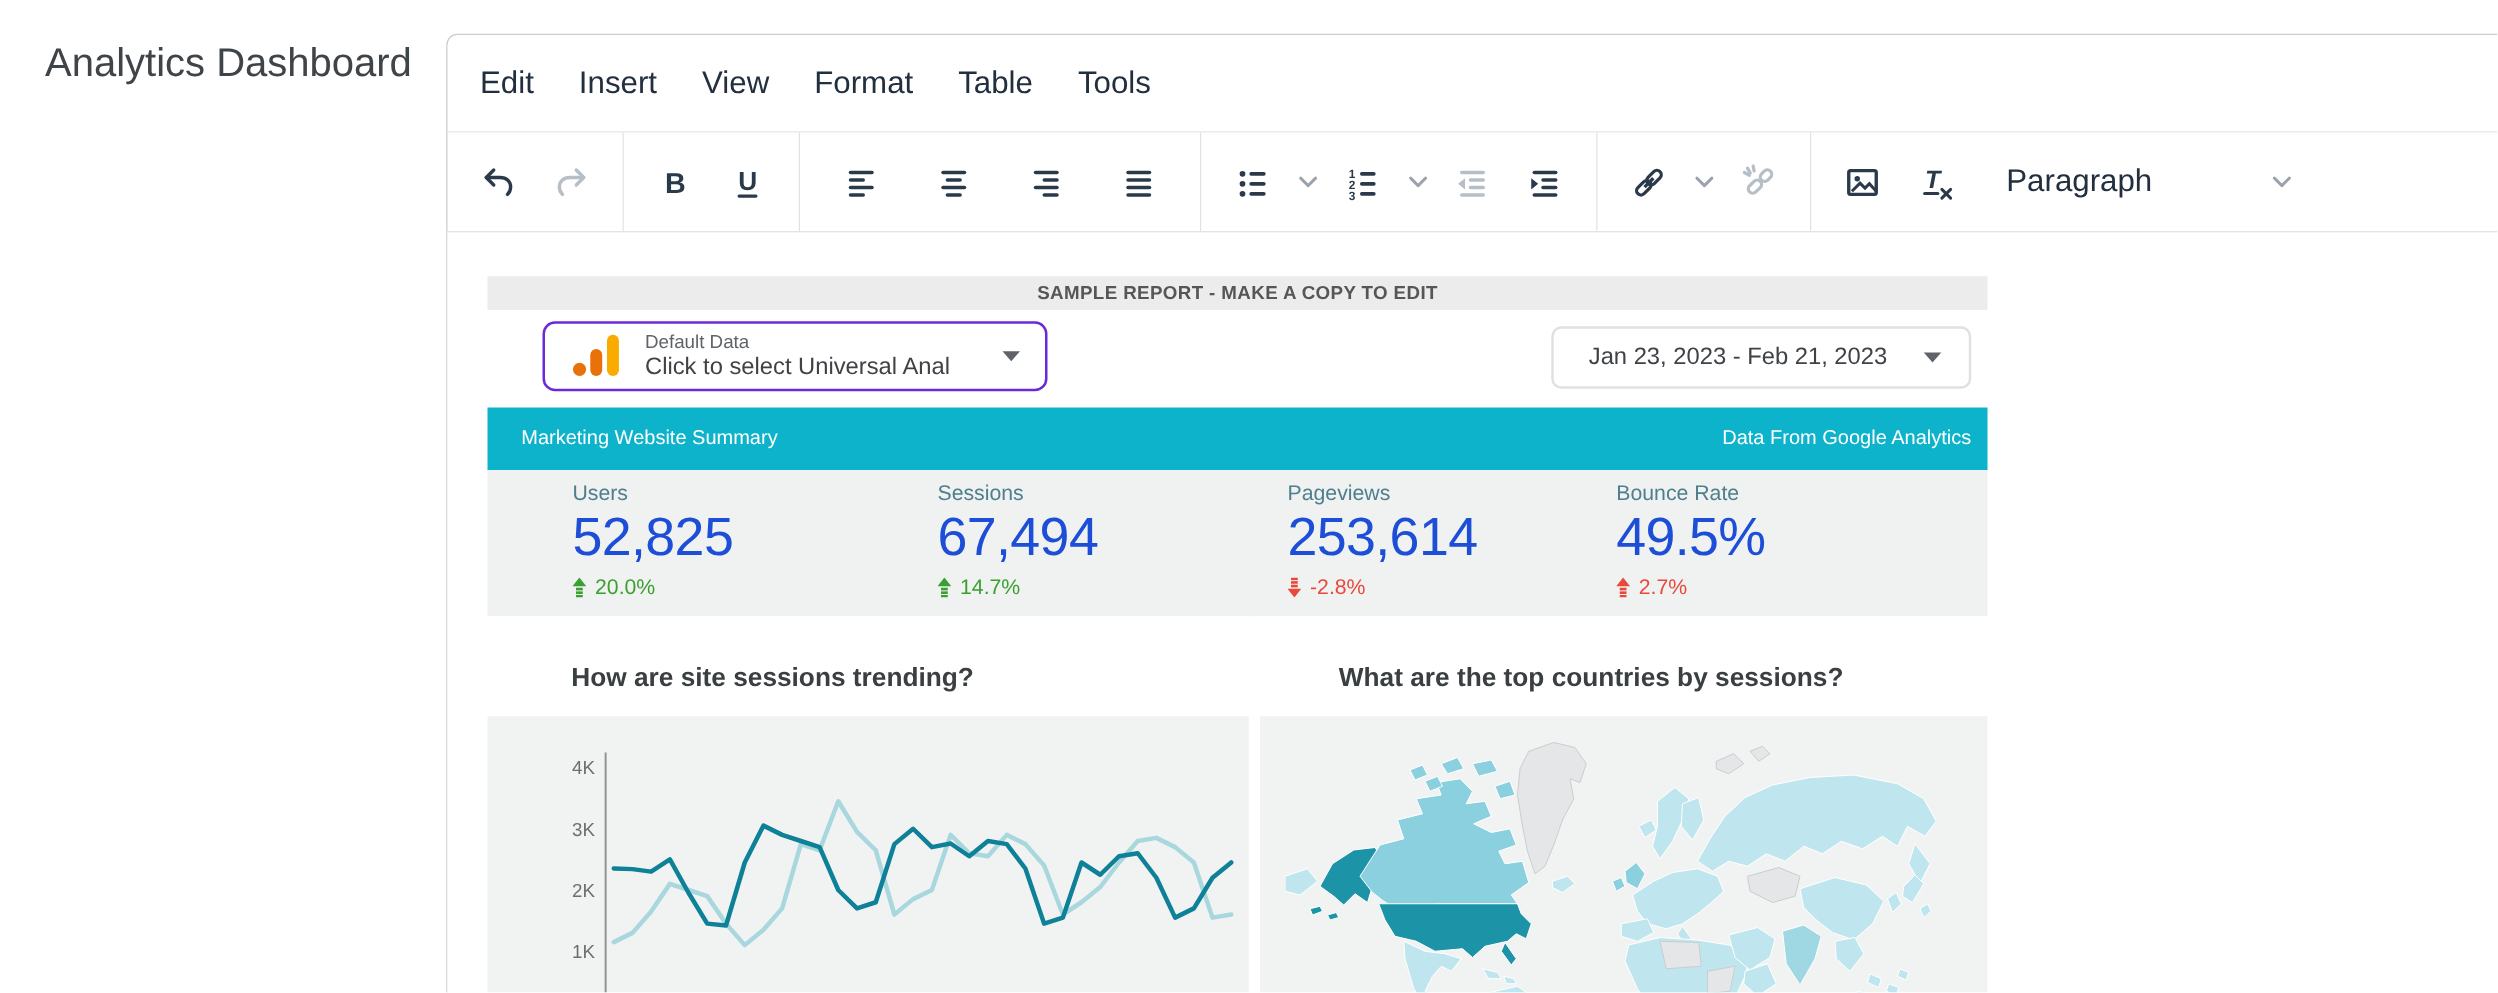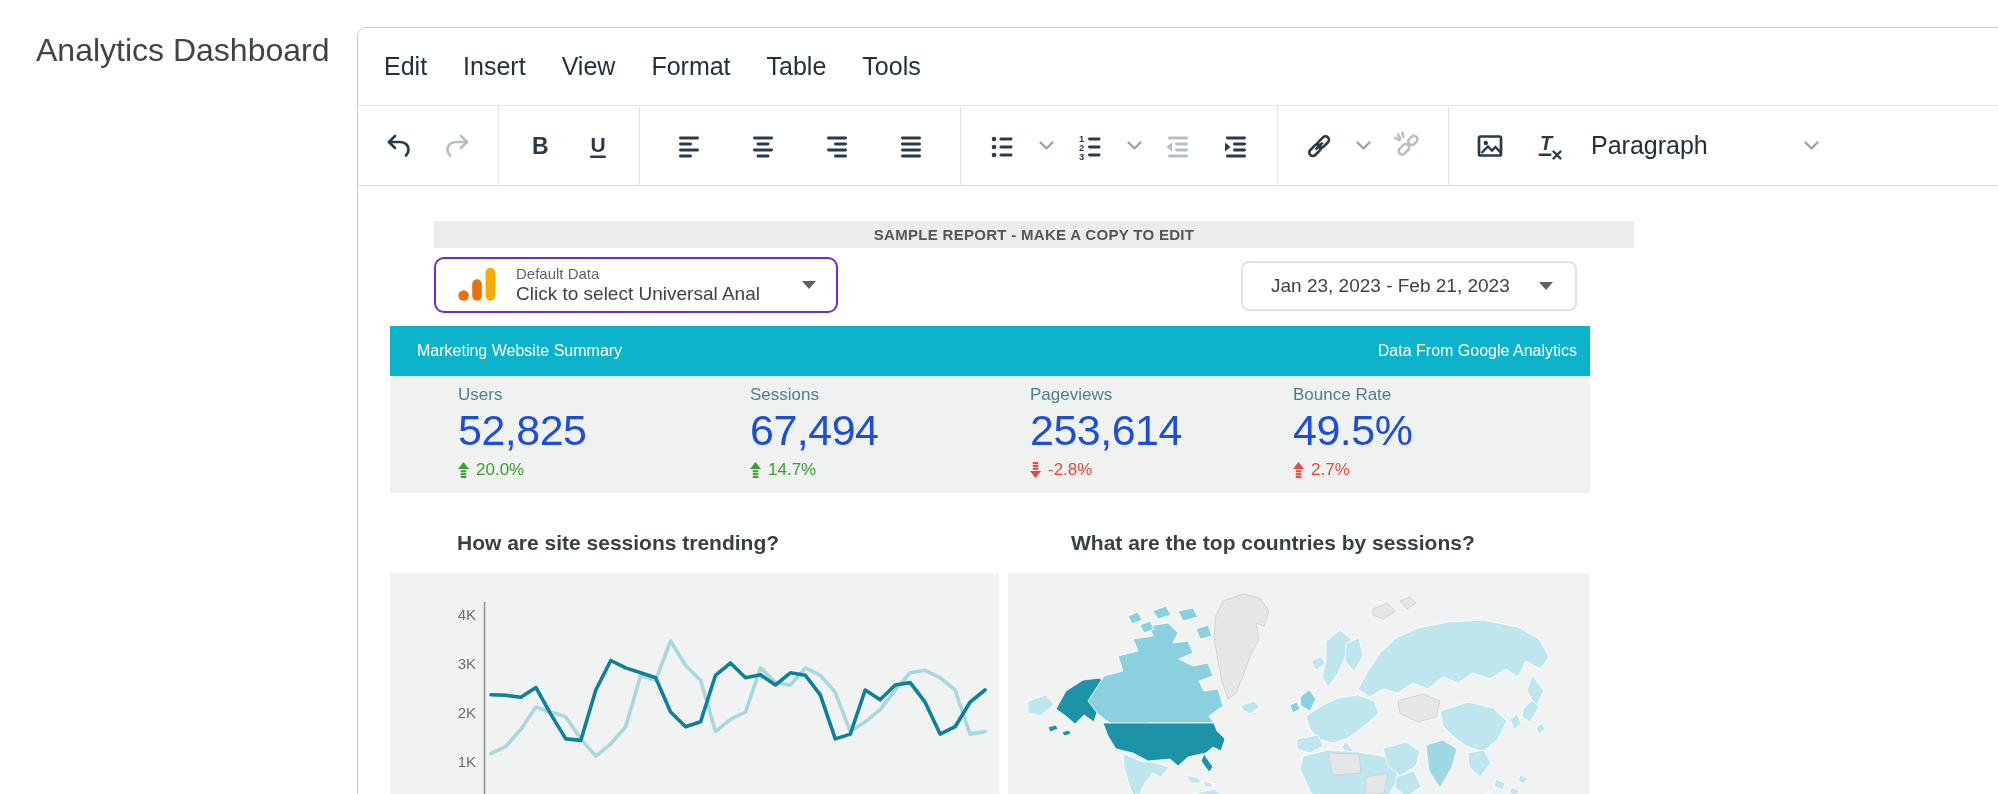--- a/index.html
+++ b/index.html
@@ -18,28 +18,28 @@
   .toolbar{height:79px;display:flex;align-items:stretch;flex:none;border-bottom:1px solid #d8dcdf;}
   .tb-group{display:flex;align-items:center;padding:0 12px;}
   .tb-group + .tb-group{border-left:1px solid #e0e3e6;}
   .tb-btn{width:58px;height:58px;display:flex;align-items:center;justify-content:center;
           color:#2b3a4a;border-radius:4px;}
   .tb-btn.wide{width:74px;}
   .tb-btn.disabled{color:#b6bec6;}
   .tb-chev{width:30px;height:58px;display:flex;align-items:center;justify-content:center;color:#9aa3ac;}
   .icon{display:flex;align-items:center;justify-content:center;}
   .icon svg{display:block;}
-  .para{display:flex;align-items:center;margin-left:14px;color:#222f3e;font-size:25px;cursor:pointer;}
+  .para{display:flex;align-items:center;margin-left:28px;color:#222f3e;font-size:25px;cursor:pointer;}
   .para .pchev{margin-left:95px;color:#9aa3ac;display:flex;}
 
   
   .content{flex:1;position:relative;background:#fff;}
   .banner{position:absolute;left:32px;top:35px;width:1200px;height:27px;background:#ececec;
           color:#565656;font-size:15px;font-weight:bold;text-align:center;line-height:27px;
-          letter-spacing:.3px;margin-left:44px;}
+          letter-spacing:.3px;}
   .selector{position:absolute;left:76px;top:71px;width:404px;height:56px;border:2px solid #6d28d9;
             border-radius:10px;background:#fff;display:flex;align-items:center;box-sizing:border-box;cursor:pointer;}
   .ga-icon{margin-left:20px;flex:none;}
   .sel-texts{margin-left:18px;line-height:1.15;}
   .sel-label{font-size:15px;color:#5f6368;}
   .sel-value{font-size:19px;color:#3f4246;width:262px;overflow:hidden;white-space:nowrap;}
   .caret{width:0;height:0;border-left:7px solid transparent;border-right:7px solid transparent;
          border-top:8px solid #5f6368;}
   .selector .caret{margin-left:auto;margin-right:20px;}
   .datebox{position:absolute;left:883px;top:75px;width:336px;height:50px;border:2px solid #dfe1e5;

